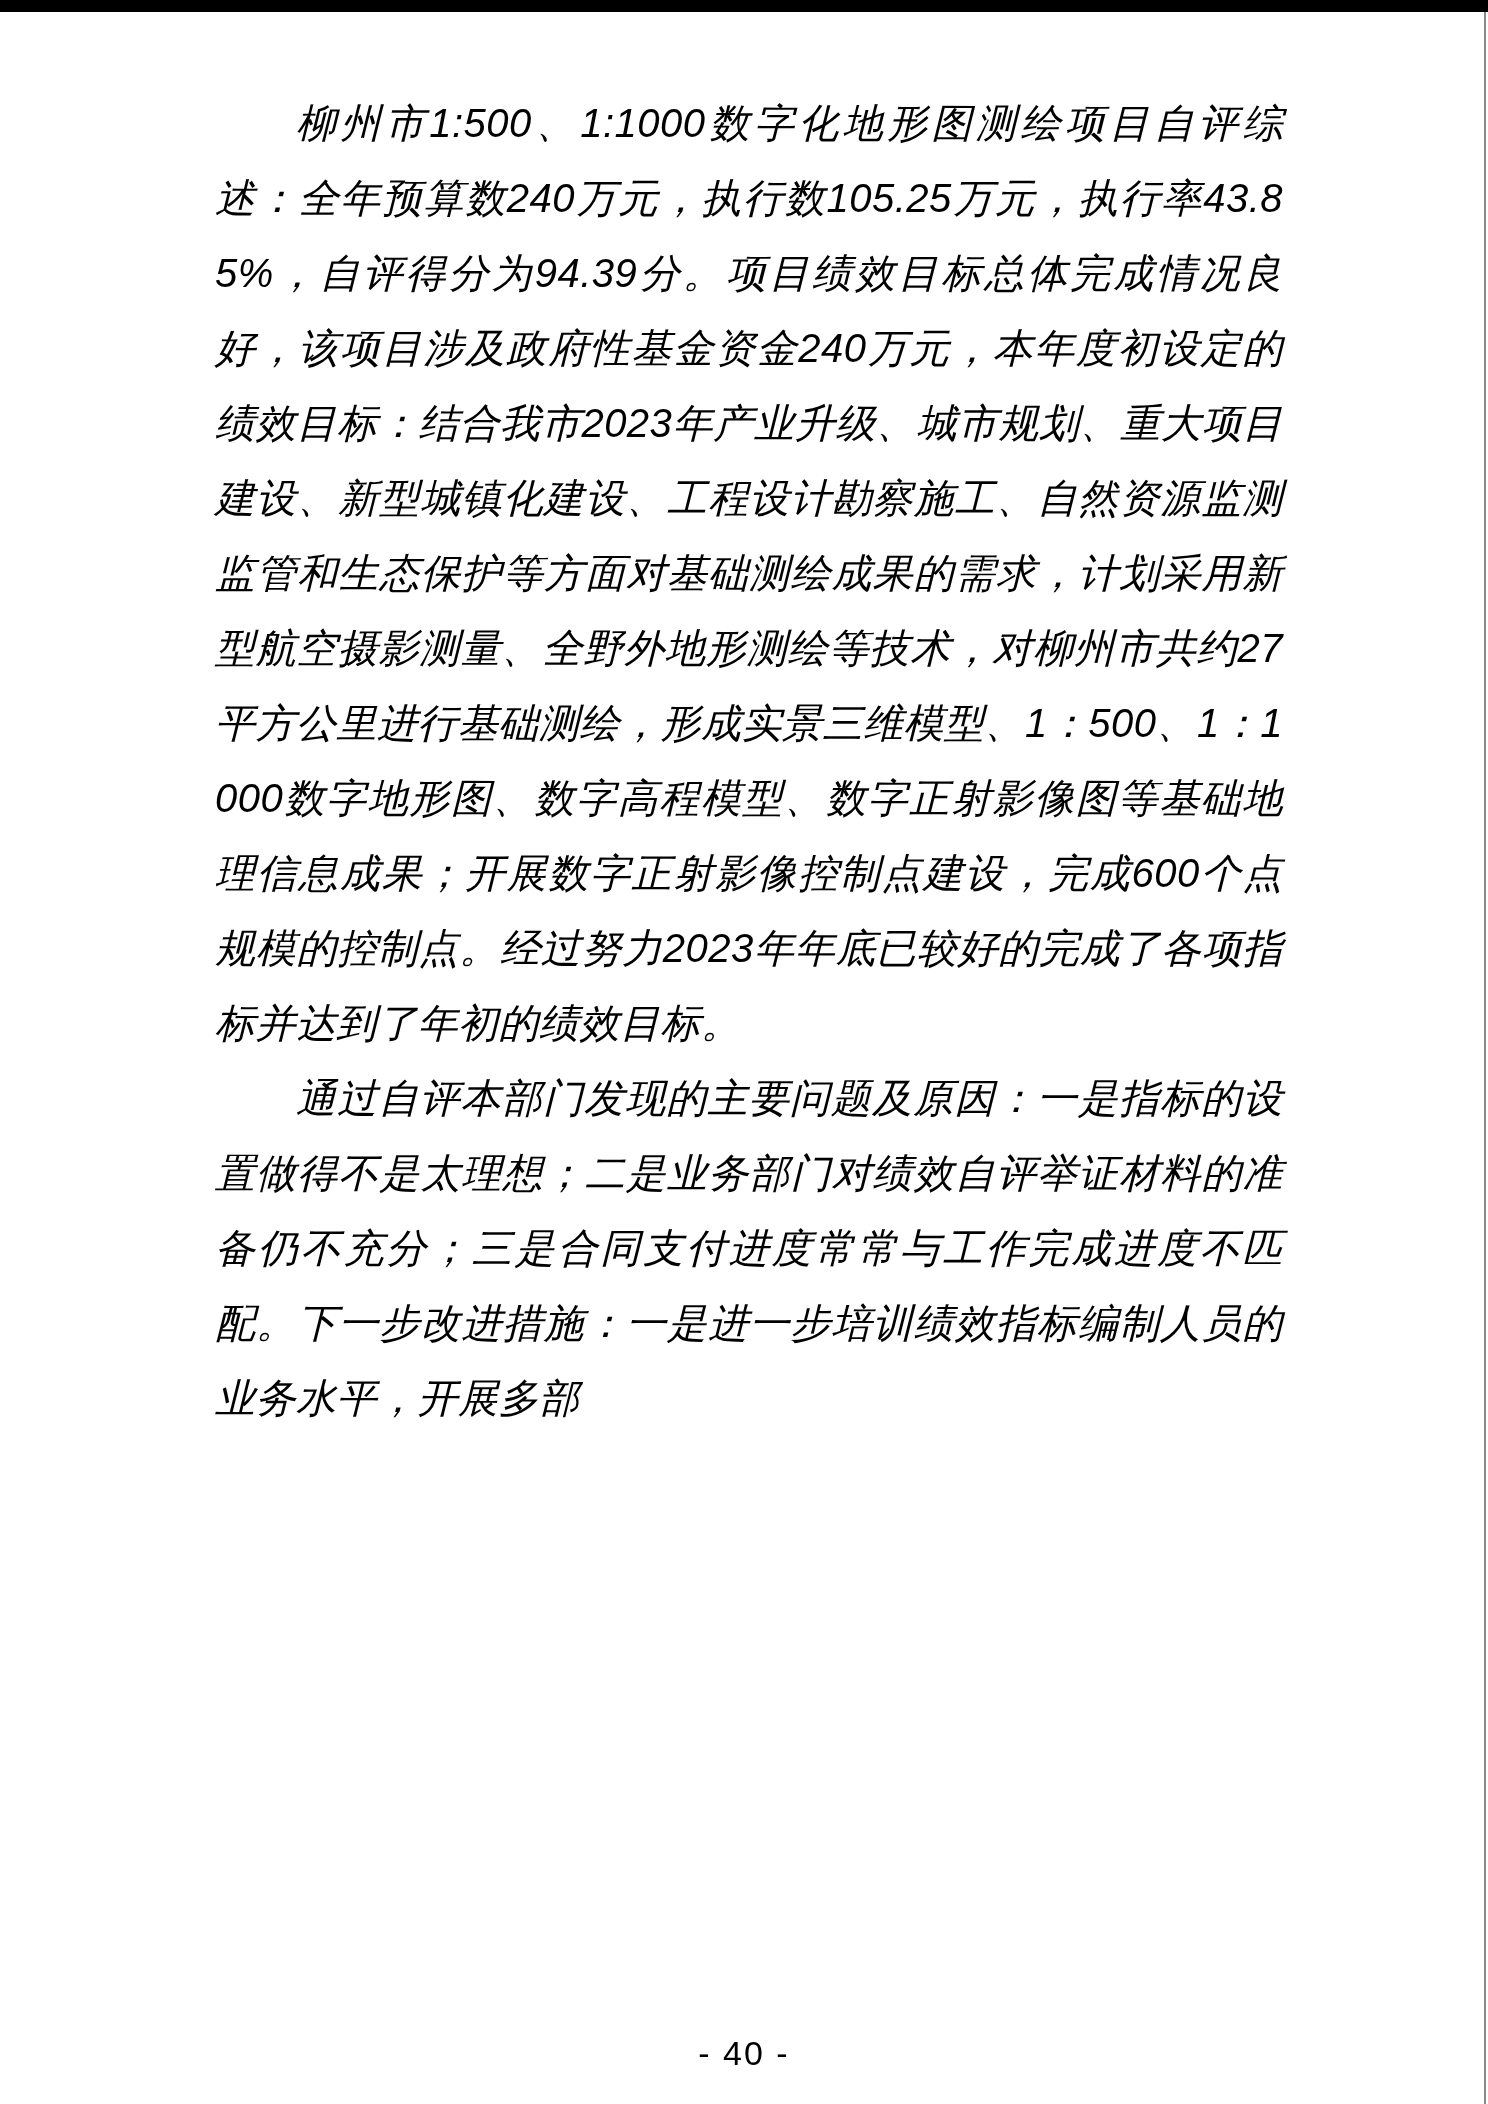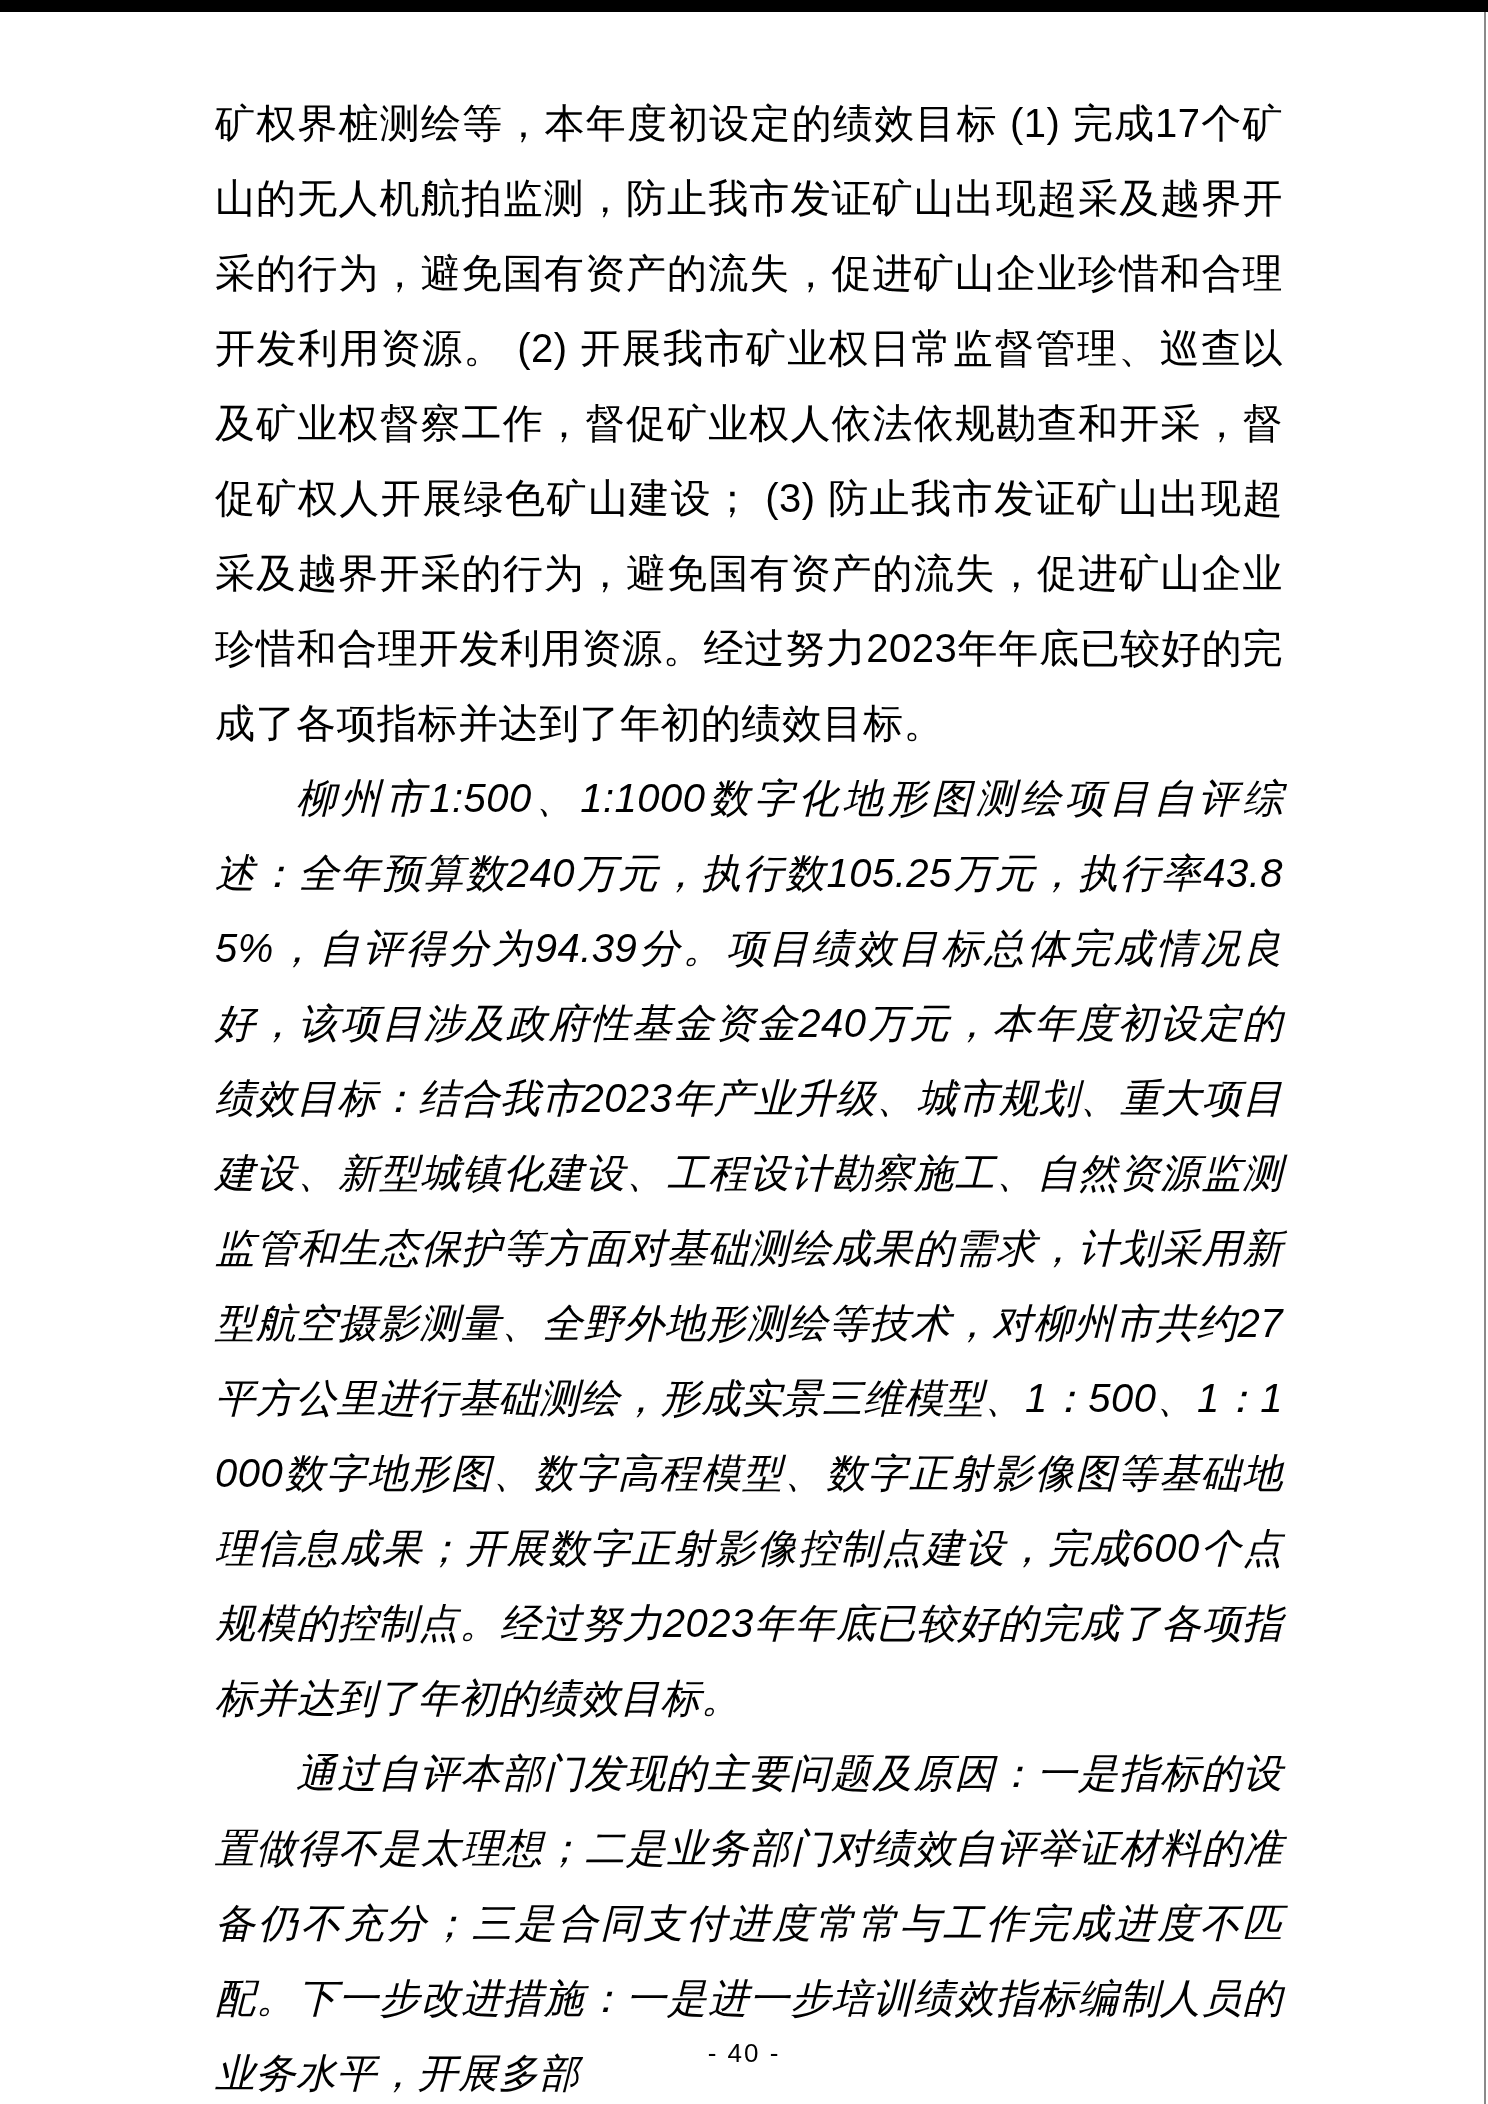--- a/index.html
+++ b/index.html
@@ -53,34 +53,33 @@
   .body-para.indent {
     text-indent: 81px;
     font-style: italic;
   }
   .page-footer {
     position: absolute;
     top: 2028px;
     left: 0;
     width: 1488px;
     text-align: center;
-    font-size: 26px;
+    font-size: 34px;
     line-height: 50px;
     letter-spacing: 2px;
   }
 </style>
 </head>
 <body>
 
 <div class="page">
 
   <div class="scan-top-bar"></div>
   <div class="scan-right-line"></div>
 
   <div class="content">
-    <p class="body-para">矿权界桩测绘等，本年度初设定的绩效目标 (1) 完成17个矿山的无人机航拍监测，防止我市发证矿山出现超采及越界开采的行为，避免国有资产的流失，促进矿山企业珍惜和合理开发利用资源。 (2) 开展我市矿业权日常监督管理、巡查以及矿业权督察工作，督促矿业权人依法依规勘查和开采，督促矿权人开展绿色矿山建设； (3) 防止我市发证矿山出现超采及越界开采的行为，避免国有资产的流失，促进矿山企业珍惜和合理开发利用资源。经过努力2023年年底已较好的完成了各项指标并达到了年初的绩效目标。</p>
     <p class="body-para indent">柳州市1:500、1:1000数字化地形图测绘项目自评综述：全年预算数240万元，执行数105.25万元，执行率43.85%，自评得分为94.39分。项目绩效目标总体完成情况良好，该项目涉及政府性基金资金240万元，本年度初设定的绩效目标：结合我市2023年产业升级、城市规划、重大项目建设、新型城镇化建设、工程设计勘察施工、自然资源监测监管和生态保护等方面对基础测绘成果的需求，计划采用新型航空摄影测量、全野外地形测绘等技术，对柳州市共约27平方公里进行基础测绘，形成实景三维模型、1：500、1：1000数字地形图、数字高程模型、数字正射影像图等基础地理信息成果；开展数字正射影像控制点建设，完成600个点规模的控制点。经过努力2023年年底已较好的完成了各项指标并达到了年初的绩效目标。</p>
     <p class="body-para indent">通过自评本部门发现的主要问题及原因：一是指标的设置做得不是太理想；二是业务部门对绩效自评举证材料的准备仍不充分；三是合同支付进度常常与工作完成进度不匹配。下一步改进措施：一是进一步培训绩效指标编制人员的业务水平，开展多部</p>
   </div>
 
   <div class="page-footer">- 40 -</div>
 
 </div>
 
 </body></html>

